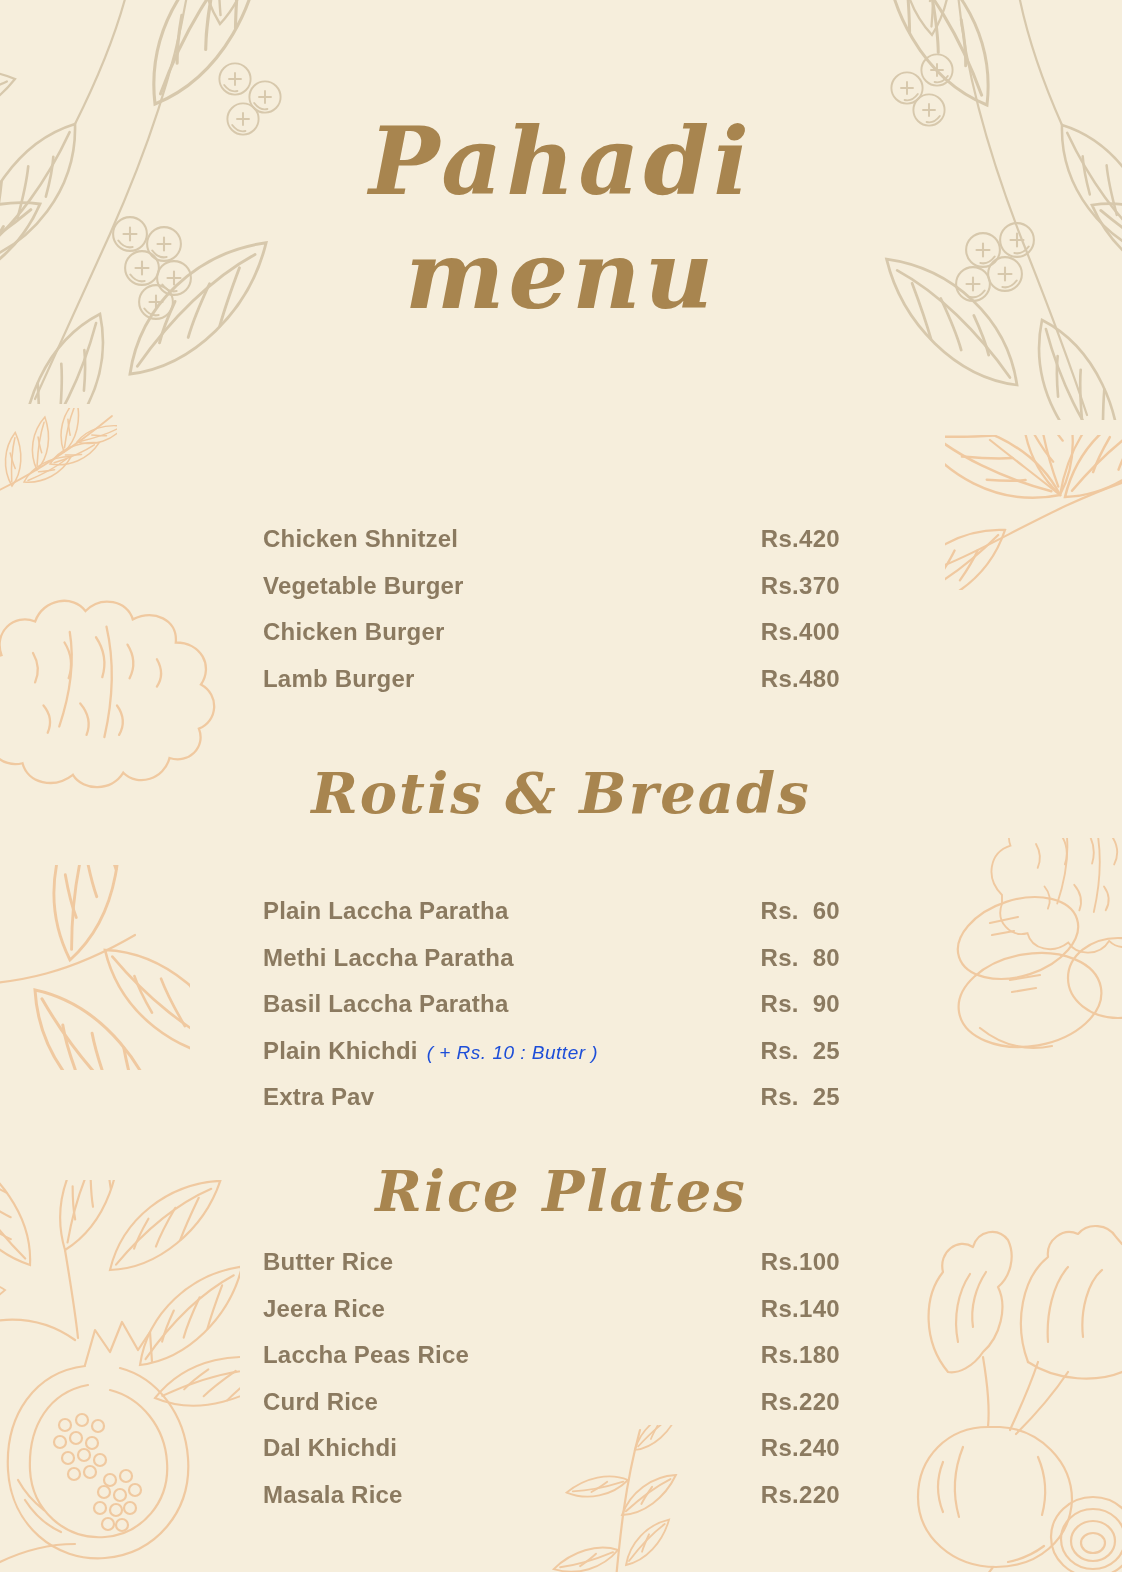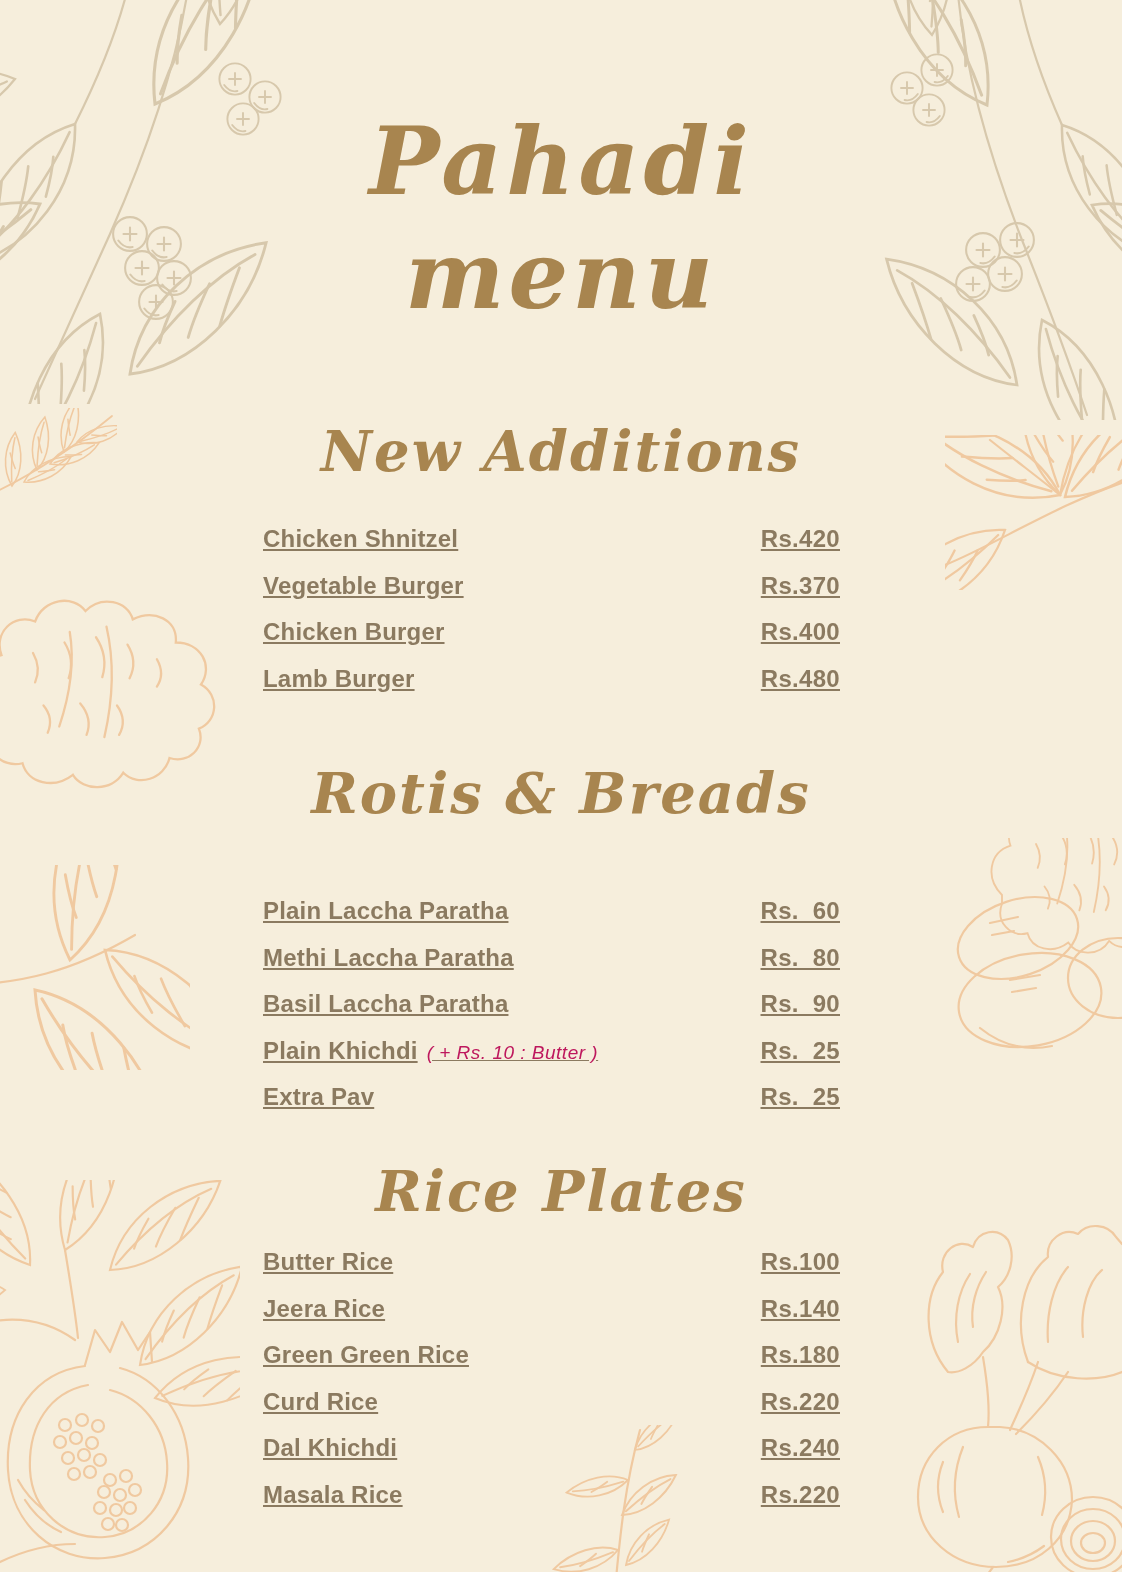--- a/index.html
+++ b/index.html
@@ -23,25 +23,25 @@
   #heading-1 { top:406px; }
   #heading-2 { top:748px; }
   #heading-3 { top:1146px; }
 
   .list { position:absolute; left:263px; width:577px; }
   #list-1 { top:516px; }
   #list-2 { top:888px; }
   #list-3 { top:1239px; }
   .row {
     height:46.5px; display:flex; justify-content:space-between; align-items:center;
-    font-size:24px; font-weight:700; color:#8b7a60;text-decoration:underline;
+    font-size:24px; font-weight:700; color:#8b7a60;
   }
   .item-left { display:flex; align-items:baseline; }
   .item-name { letter-spacing:0.2px; }
-  .item-note { font-style:italic; font-weight:400; font-size:19px; color:#be185d; margin-left:9px; letter-spacing:0.5px; }
+  .item-note { font-style:italic; font-weight:400; font-size:19px; color:#1d4ed8; margin-left:9px; letter-spacing:0.5px; }
   .item-price { white-space:pre; letter-spacing:0.3px; }
 
   .bottom-strip { position:absolute; left:0; right:0; bottom:0; height:9px; background:#ffffff; }
 </style>
 </head>
 <body>
 
 <div class="page">
 
   <svg width="0" height="0" style="position:absolute" aria-hidden="true">
@@ -250,21 +250,20 @@
       <ellipse cx="0" cy="4" rx="22" ry="20"></ellipse>
       <ellipse cx="0" cy="6" rx="12" ry="10"></ellipse>
     </g>
   </svg>
 
   <div class="script title">
     <div>Pahadi</div>
     <div>menu</div>
   </div>
 
-  <div class="script section-heading" id="heading-1">New Additions</div>
   <div class="list" id="list-1">
     <div class="row">
       <span class="item-left">
           <span class="item-name">Chicken Shnitzel</span>
         </span>
       <span class="item-price">Rs.420</span>
     </div>
     <div class="row">
       <span class="item-left">
           <span class="item-name">Vegetable Burger</span>
@@ -329,21 +328,21 @@
       <span class="item-price">Rs.100</span>
     </div>
     <div class="row">
       <span class="item-left">
           <span class="item-name">Jeera Rice</span>
         </span>
       <span class="item-price">Rs.140</span>
     </div>
     <div class="row">
       <span class="item-left">
-          <span class="item-name">Green Green Rice</span>
+          <span class="item-name">Laccha Peas Rice</span>
         </span>
       <span class="item-price">Rs.180</span>
     </div>
     <div class="row">
       <span class="item-left">
           <span class="item-name">Curd Rice</span>
         </span>
       <span class="item-price">Rs.220</span>
     </div>
     <div class="row">

